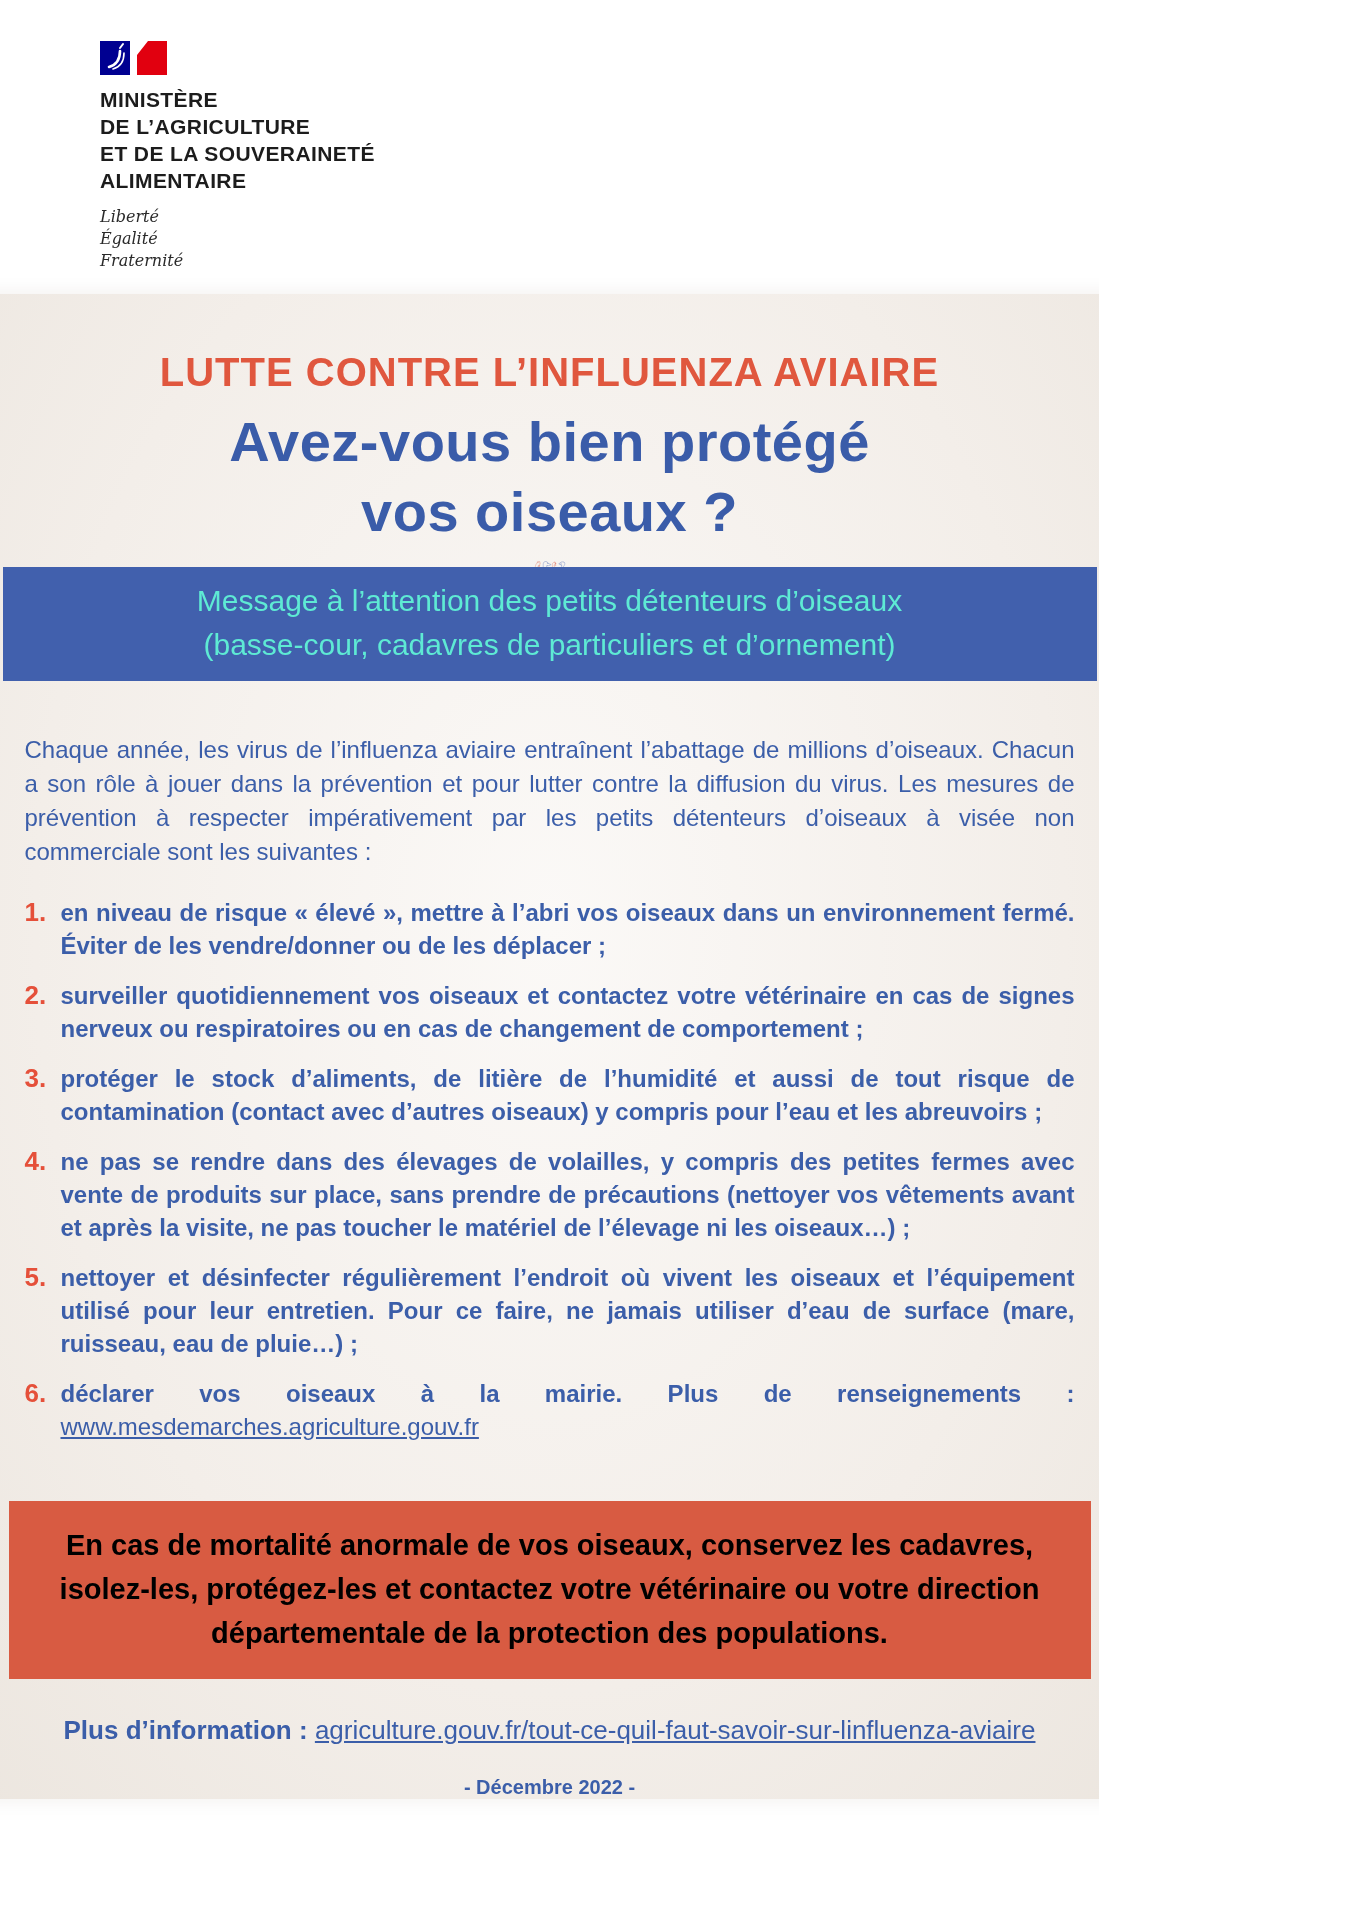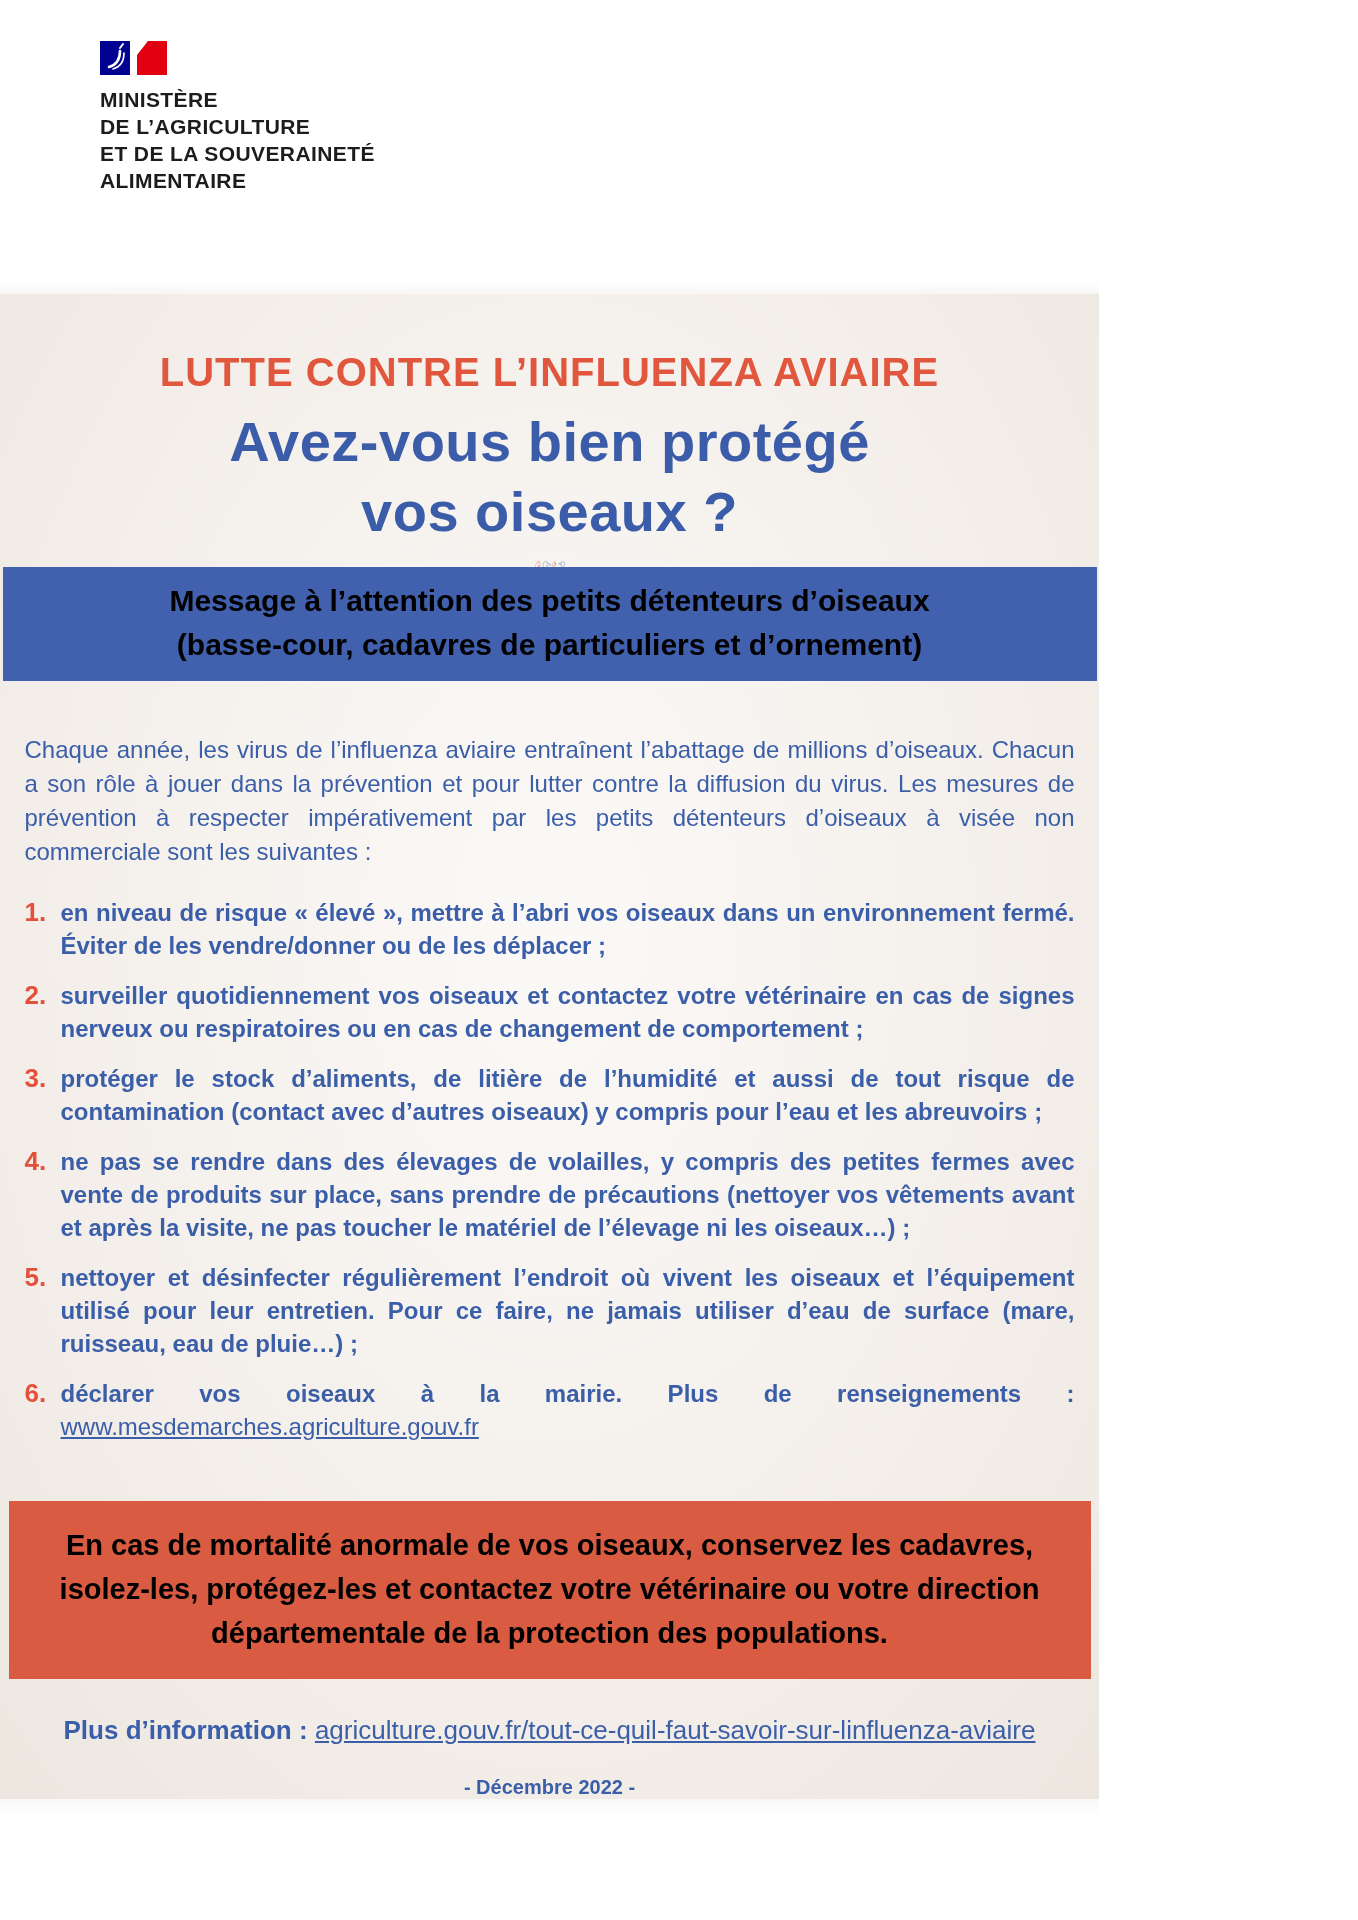--- a/index.html
+++ b/index.html
@@ -27,22 +27,22 @@
     margin-top:56px;text-align:center;
     color:#e0573e;font-size:40px;font-weight:600;letter-spacing:1px;
   }
   .title{
     margin-top:12px;text-align:center;
     color:#3a5ca9;font-size:56px;line-height:70px;font-weight:800;letter-spacing:.5px;
   }
   .birds{display:block;margin:14px auto 0;height:152px;}
   .banner{
     margin:0 40px;background:#4160ad;
-    color:#000000;text-align:center;
-    font-size:30px;line-height:44px;font-weight:700;
+    color:#5eead4;text-align:center;
+    font-size:30px;line-height:44px;font-weight:400;
     padding:12px 10px 14px;
   }
   .intro{
     margin:52px 62px 0;color:#3b5ea9;
     font-size:24px;line-height:34px;font-weight:400;
     text-align:justify;
   }
   .list{margin:10px 62px 0;}
   .item{display:flex;margin-top:17px;}
   .item .num{
@@ -78,20 +78,25 @@
       <path d="M13,29 C20,27 24,21 24,13" stroke="#ffffff" stroke-width="1.6" fill="none" stroke-linecap="round"></path>
       <path d="M20,8 l3,-4" stroke="#ffffff" stroke-width="2" fill="none" stroke-linecap="round"></path>
       <rect x="37" y="1" width="30" height="34" fill="#E1000F"></rect>
       <path d="M37,1 L48,1 L37,15 Z" fill="#ffffff"></path>
     </svg>
     <div class="ministry-name">
       <div>MINISTÈRE</div>
       <div>DE L’AGRICULTURE</div>
       <div>ET DE LA SOUVERAINETÉ</div>
       <div>ALIMENTAIRE</div>
+    </div>
+    <div class="motto">
+      <div>Liberté</div>
+      <div>Égalité</div>
+      <div>Fraternité</div>
     </div>
   </div>
 
   <div class="panel">
 
     <div class="kicker">LUTTE CONTRE L’INFLUENZA AVIAIRE</div>
 
     <div class="title">
       <div>Avez-vous bien protégé</div>
       <div>vos oiseaux ?</div>

